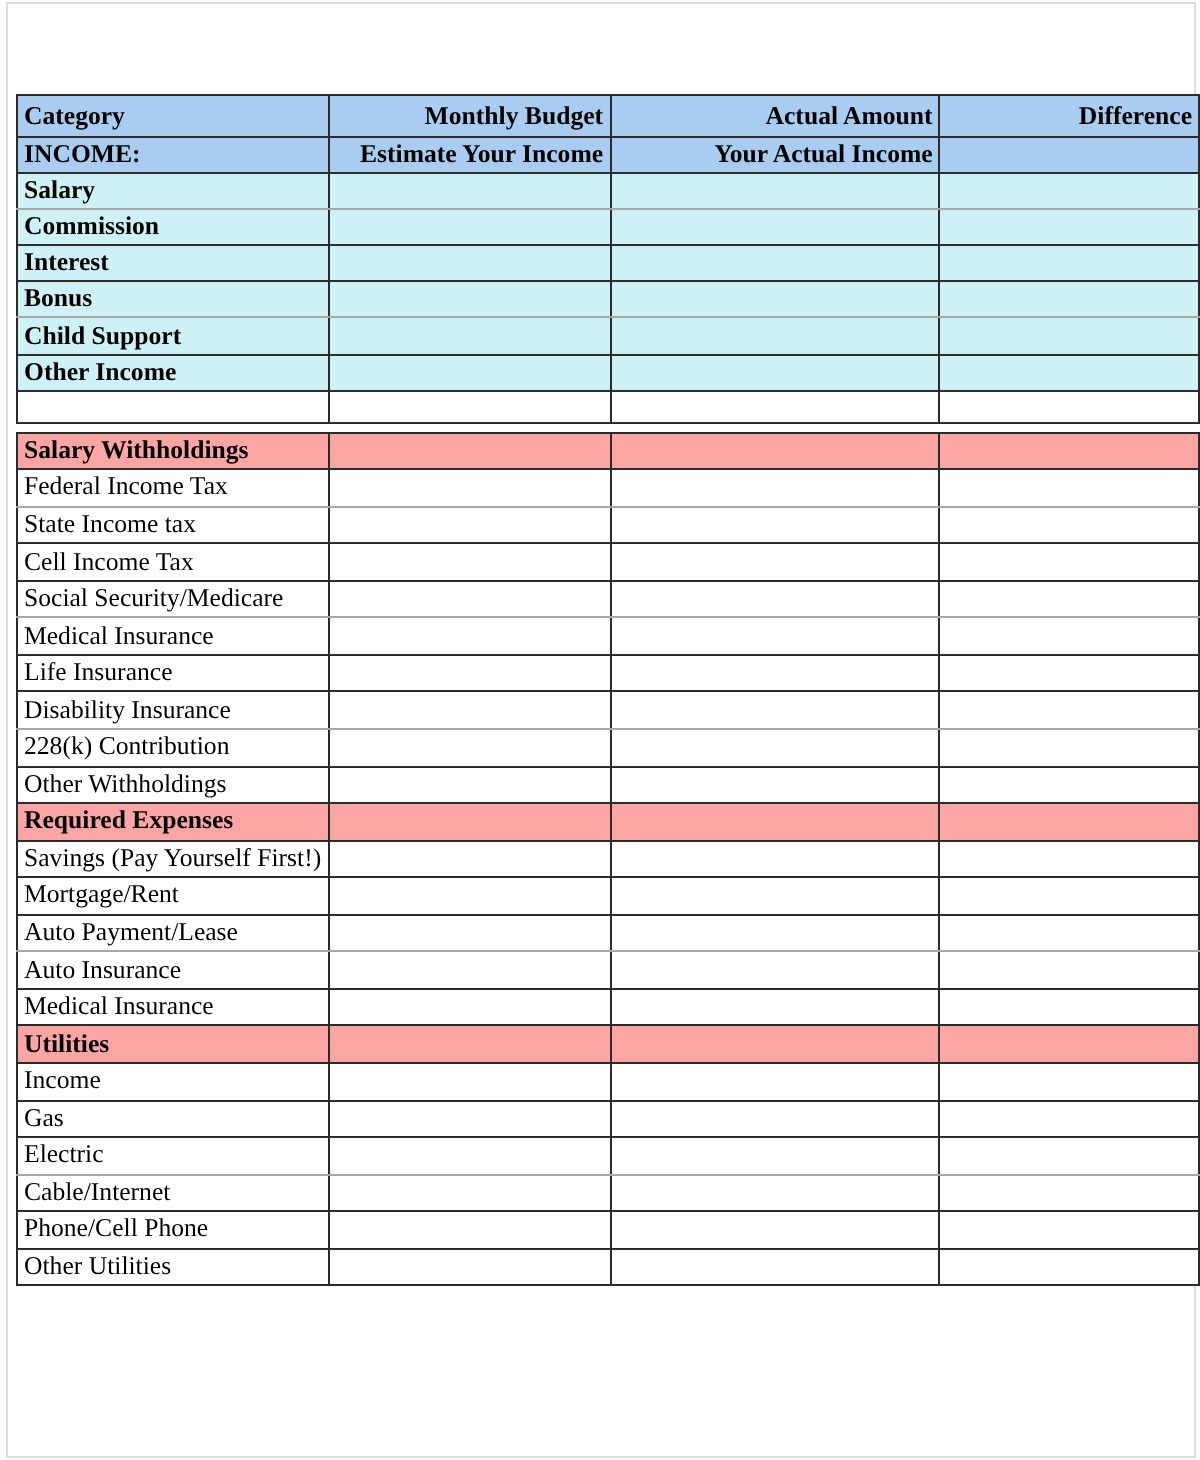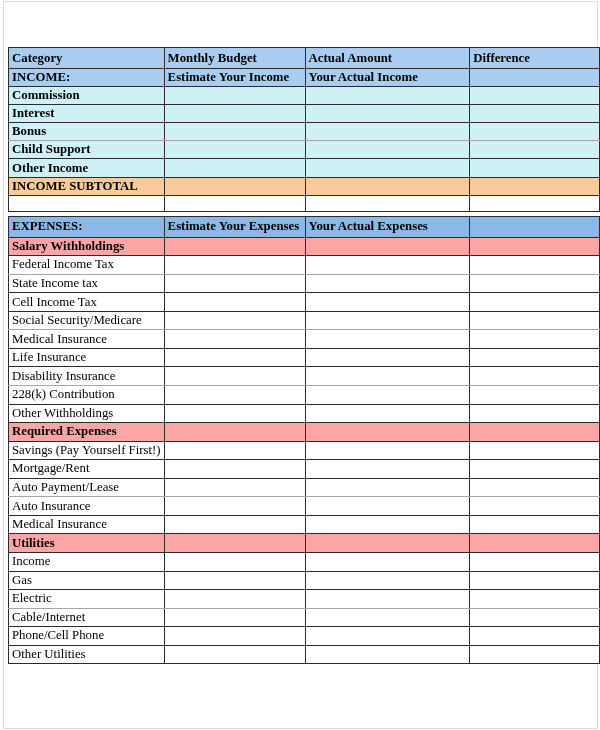--- a/index.html
+++ b/index.html
@@ -21,21 +21,21 @@
     padding:0 3px;overflow:hidden;white-space:nowrap;
     font-size:12.8px;vertical-align:middle;
   }
   tr.h21{height:21px}
   tr.h18i{height:18.1px}
   tr.h18e{height:18.55px}
   tr.h16{height:16px}
   tr.gap{height:5px}
   tr.gap td{border:none;background:#fff;}
   tr.pair td{border-bottom-color:#a6a6a6;}
-  .center{text-align:left;}
+  .center{text-align:right;}
   .b{font-weight:bold;}
   .colhead{font-size:14px;font-weight:bold;}
   .sect{font-size:13.4px;font-weight:bold;margin-top:12px;}
   .subhead{font-size:13px;font-weight:bold;}
   .bg-blue{background:#a8cdf0;}
   .bg-blue2{background:#8cb8e8;}
   .bg-cyan{background:#cdf1f5;}
   .bg-orange{background:#facb98;}
   .bg-green{background:#fca5a5;}
   .bg-white{background:#ffffff;}
@@ -58,20 +58,26 @@
       <td class="colhead bg-blue center">Monthly Budget</td>
       <td class="colhead bg-blue center">Actual Amount</td>
       <td class="colhead bg-blue center">Difference</td>
     </tr>
   <tr class="h18i">
         <td class="sect bg-blue">INCOME:</td>
         <td class="subhead bg-blue center">Estimate Your Income</td>
         <td class="subhead bg-blue center">Your Actual Income</td>
         <td class="bg-blue"></td>
       </tr>
+      <tr class="h18i pair">
+        <td class="b bg-cyan">Salary</td>
+        <td class="bg-cyan"></td>
+        <td class="bg-cyan"></td>
+        <td class="bg-cyan"></td>
+      </tr>
       <tr class="h18i">
         <td class="b bg-cyan">Commission</td>
         <td class="bg-cyan"></td>
         <td class="bg-cyan"></td>
         <td class="bg-cyan"></td>
       </tr>
       <tr class="h18i">
         <td class="b bg-cyan">Interest</td>
         <td class="bg-cyan"></td>
         <td class="bg-cyan"></td>
@@ -88,40 +94,28 @@
         <td class="bg-cyan"></td>
         <td class="bg-cyan"></td>
         <td class="bg-cyan"></td>
       </tr>
       <tr class="h18i">
         <td class="b bg-cyan">Other Income</td>
         <td class="bg-cyan"></td>
         <td class="bg-cyan"></td>
         <td class="bg-cyan"></td>
       </tr>
-      <tr class="h18i">
-        <td class="sect bg-orange">INCOME SUBTOTAL</td>
-        <td class="bg-orange"></td>
-        <td class="bg-orange"></td>
-        <td class="bg-orange"></td>
-      </tr>
       <tr class="h16">
         <td class="bg-white"></td>
         <td class="bg-white"></td>
         <td class="bg-white"></td>
         <td class="bg-white"></td>
       </tr>
       <tr class="gap">
         <td class="" colspan="4"></td>
-      </tr>
-      <tr class="h21">
-        <td class="sect bg-blue2">EXPENSES:</td>
-        <td class="subhead bg-blue2 center">Estimate Your Expenses</td>
-        <td class="subhead bg-blue2 center">Your Actual Expenses</td>
-        <td class="bg-blue2"></td>
       </tr>
       <tr class="h18e">
         <td class="subhead bg-green">Salary Withholdings</td>
         <td class="bg-green"></td>
         <td class="bg-green"></td>
         <td class="bg-green"></td>
       </tr>
       <tr class="h18e pair">
         <td class="bg-white">Federal Income Tax</td>
         <td class="bg-white"></td>

